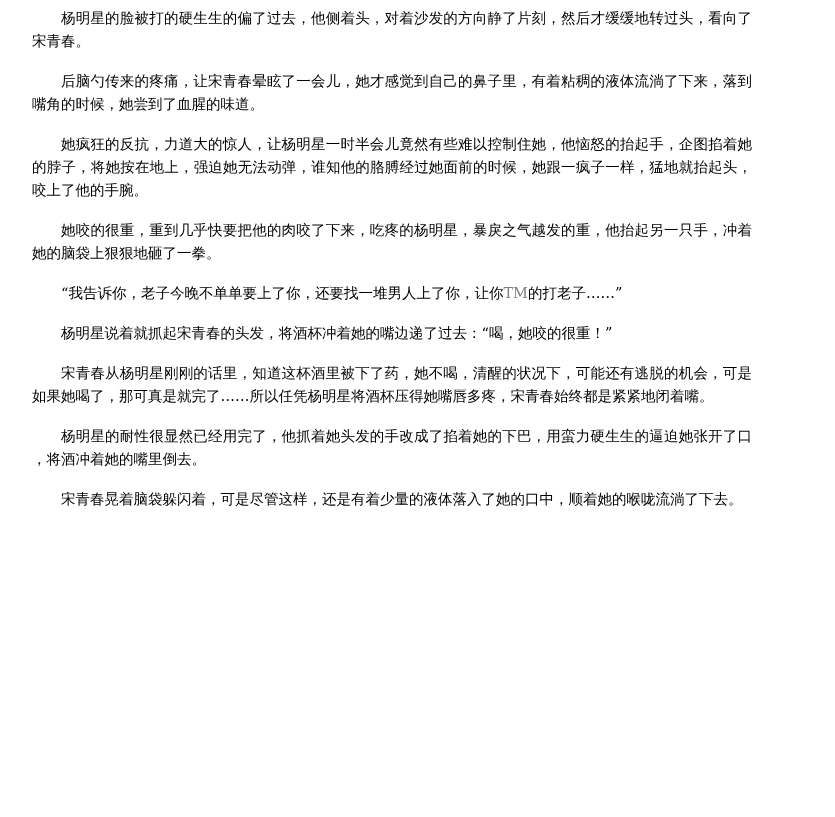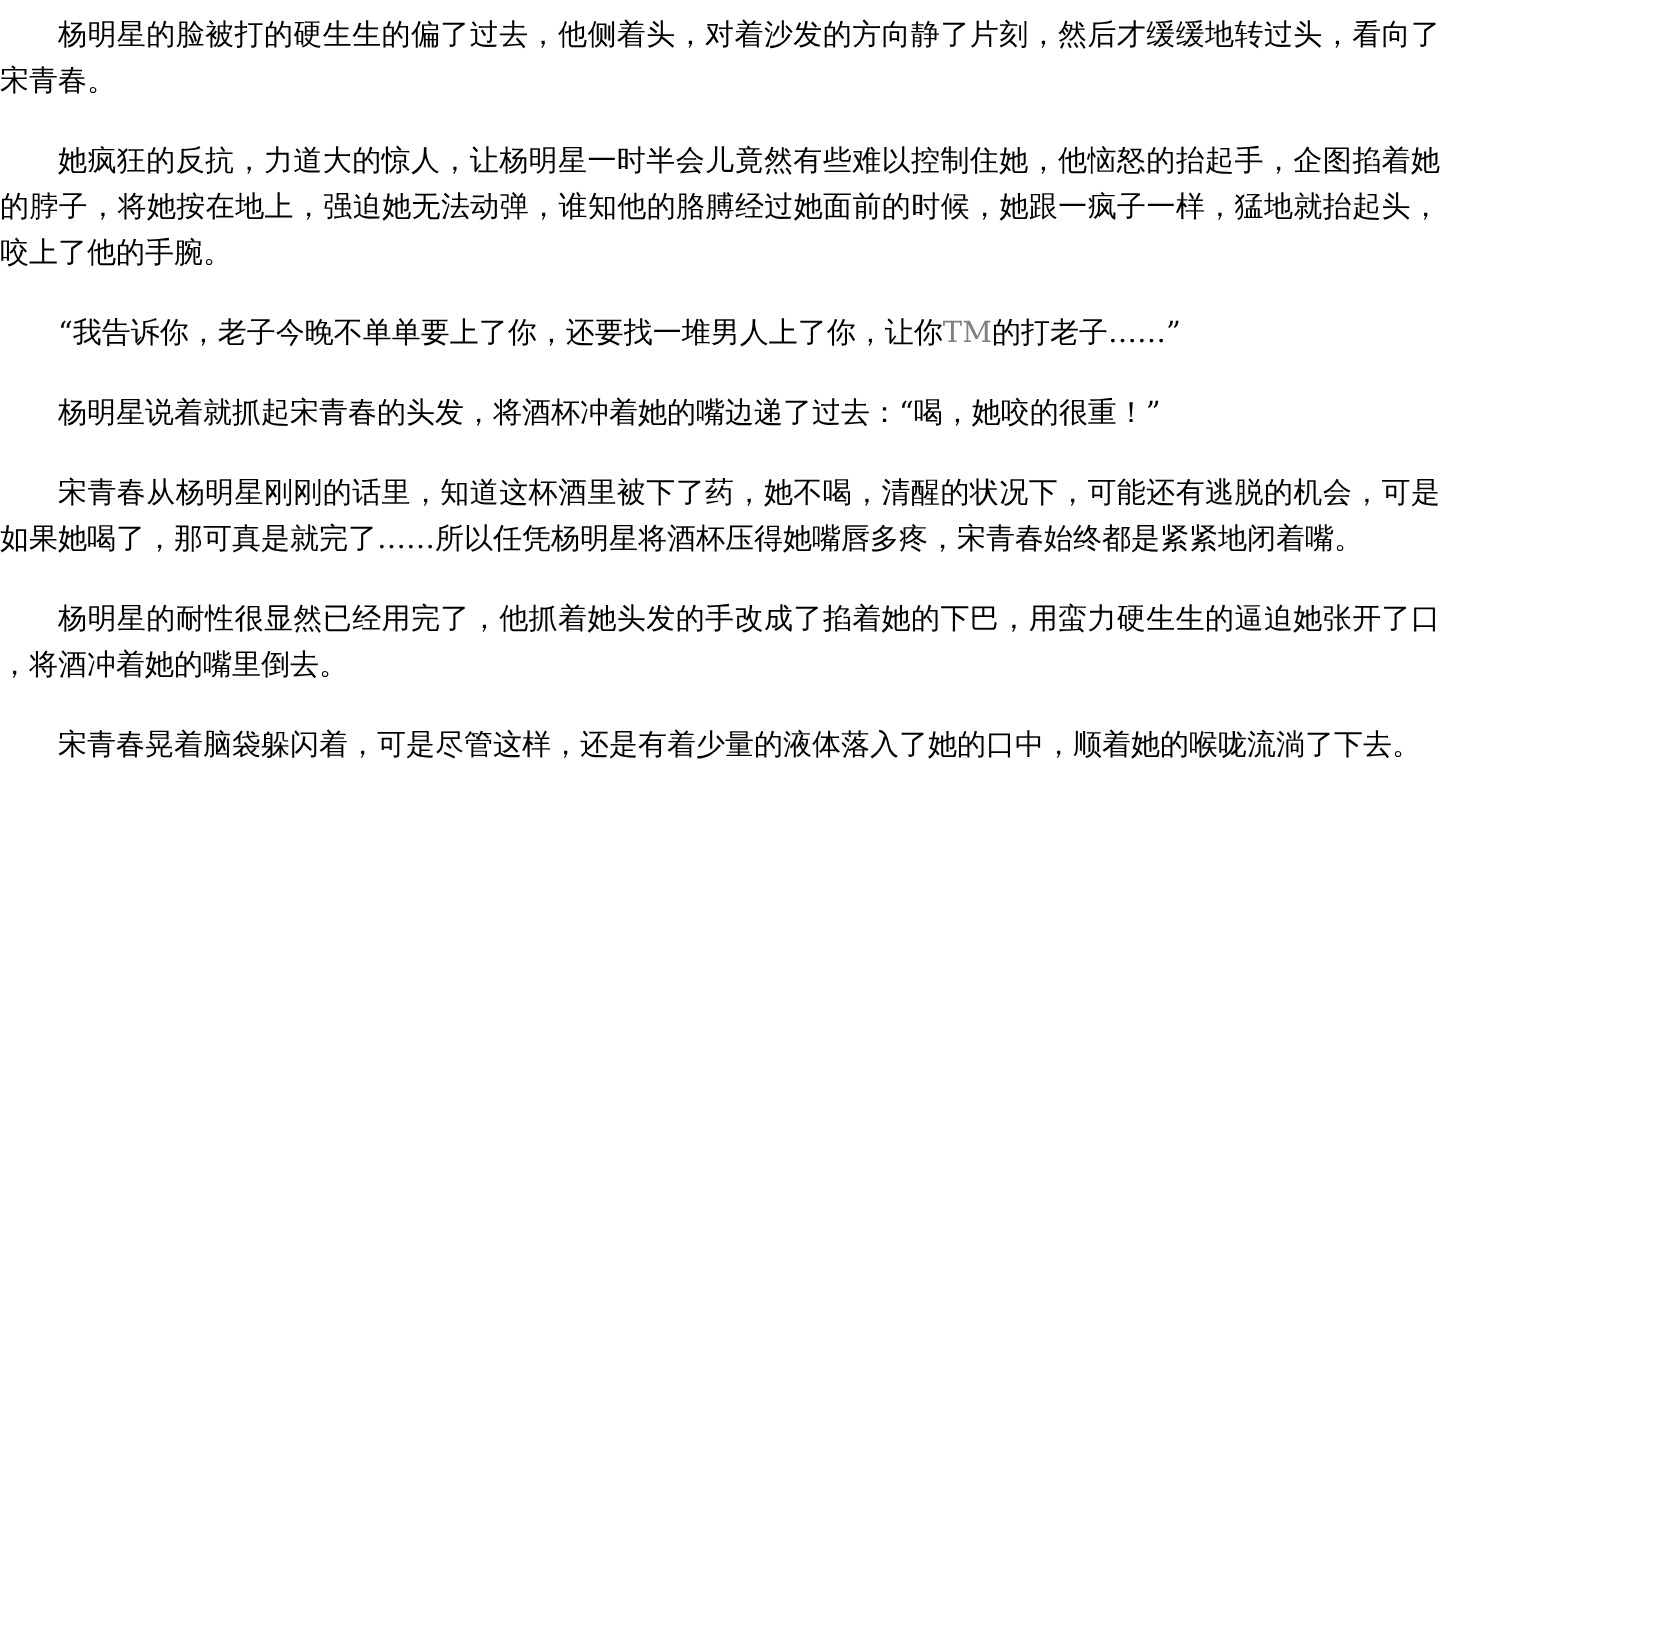--- a/index.html
+++ b/index.html
@@ -9,20 +9,21 @@
   }
   body {
     width: 835px;
     height: 817px;
     overflow: hidden;
   }
   .page {
     box-sizing: border-box;
     width: 720px;
     padding: 7px 0 0 0;
+    margin-left: 32px;
   }
   p.para {
     margin: 0 0 17px 0;
     font-family: "DejaVu Serif", "Liberation Serif", serif;
     font-size: 14.5px;
     line-height: 23px;
     color: #000000;
     text-indent: 2em;
     text-align: justify;
     word-break: break-all;
@@ -30,19 +31,21 @@
   }
   .dim {
     color: #808080;
   }
 </style>
 </head>
 <body>
 
 <div class="page">
   <p class="para">杨明星的脸被打的硬生生的偏了过去，他侧着头，对着沙发的方向静了片刻，然后才缓缓地转过头，看向了宋青春。</p>
+  <p class="para">后脑勺传来的疼痛，让宋青春晕眩了一会儿，她才感觉到自己的鼻子里，有着粘稠的液体流淌了下来，落到嘴角的时候，她尝到了血腥的味道。</p>
   <p class="para">她疯狂的反抗，力道大的惊人，让杨明星一时半会儿竟然有些难以控制住她，他恼怒的抬起手，企图掐着她的脖子，将她按在地上，强迫她无法动弹，谁知他的胳膊经过她面前的时候，她跟一疯子一样，猛地就抬起头，咬上了他的手腕。</p>
+  <p class="para">她咬的很重，重到几乎快要把他的肉咬了下来，吃疼的杨明星，暴戾之气越发的重，他抬起另一只手，冲着她的脑袋上狠狠地砸了一拳。</p>
   <p class="para">“我告诉你，老子今晚不单单要上了你，还要找一堆男人上了你，让你<span class="dim">TM</span>的打老子……”</p>
   <p class="para">杨明星说着就抓起宋青春的头发，将酒杯冲着她的嘴边递了过去：“喝，她咬的很重！”</p>
   <p class="para">宋青春从杨明星刚刚的话里，知道这杯酒里被下了药，她不喝，清醒的状况下，可能还有逃脱的机会，可是如果她喝了，那可真是就完了……所以任凭杨明星将酒杯压得她嘴唇多疼，宋青春始终都是紧紧地闭着嘴。</p>
   <p class="para">杨明星的耐性很显然已经用完了，他抓着她头发的手改成了掐着她的下巴，用蛮力硬生生的逼迫她张开了口，将酒冲着她的嘴里倒去。</p>
   <p class="para">宋青春晃着脑袋躲闪着，可是尽管这样，还是有着少量的液体落入了她的口中，顺着她的喉咙流淌了下去。</p>
 </div>
 
 </body></html>

